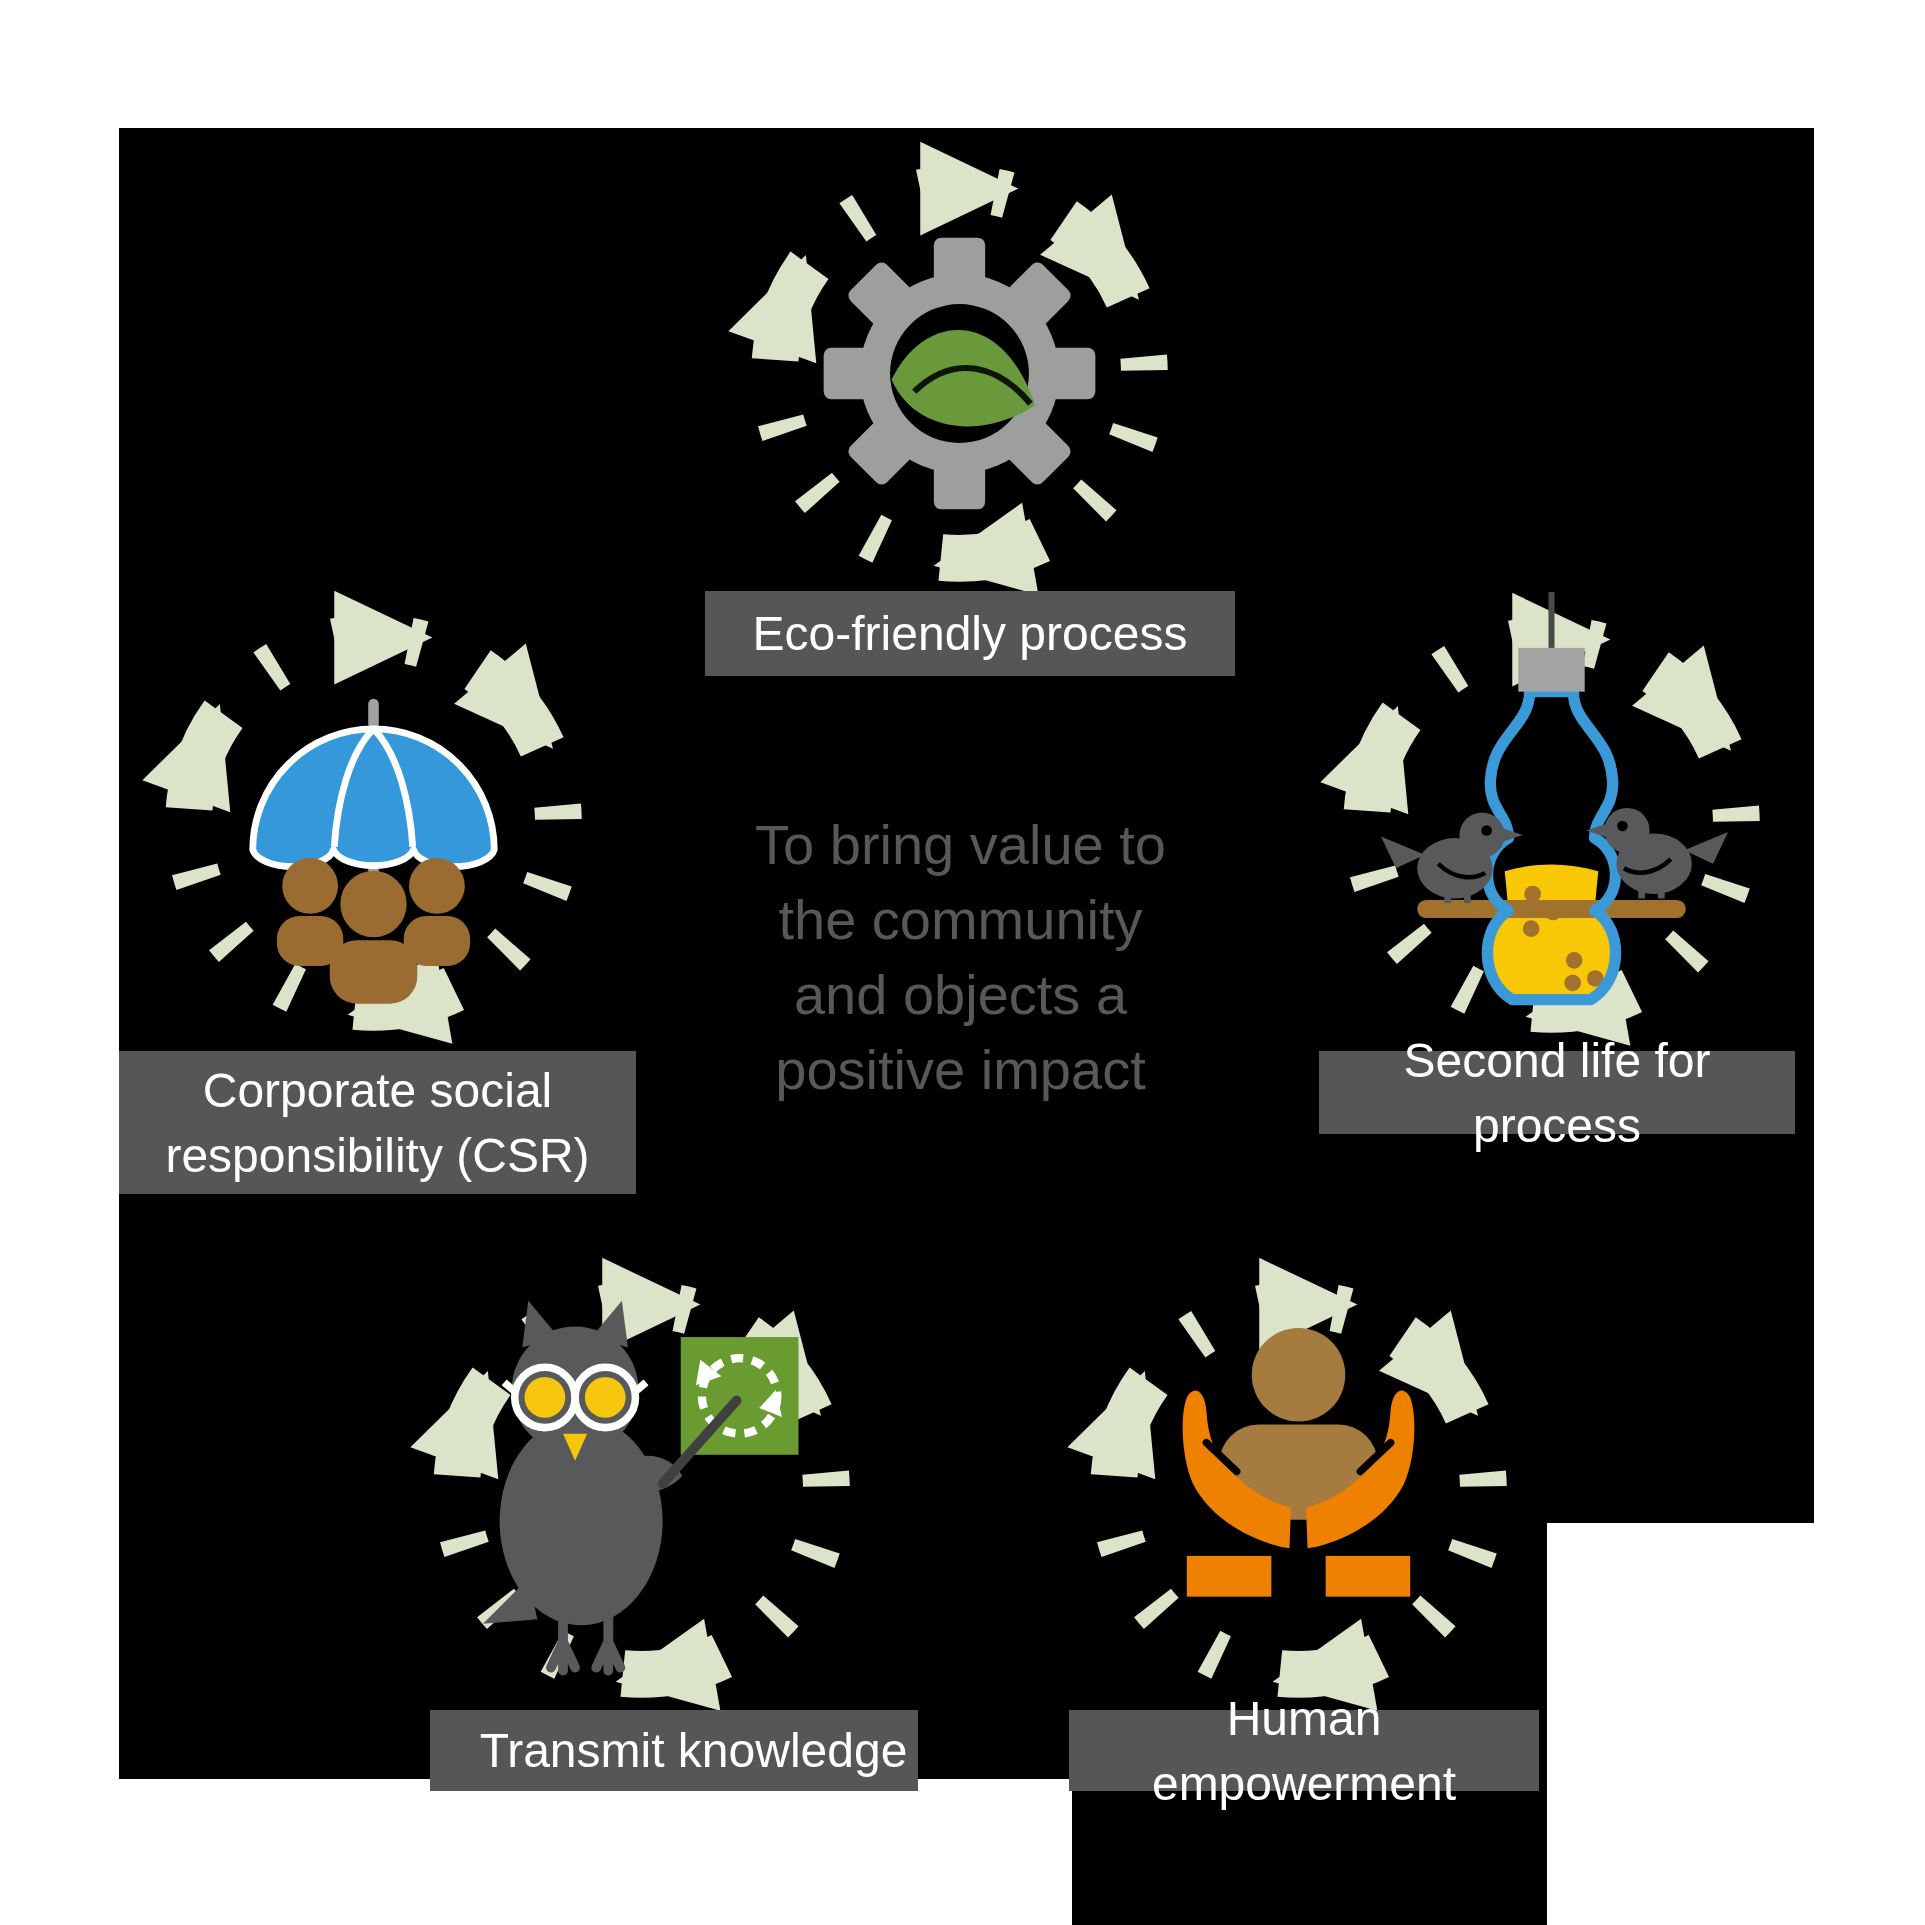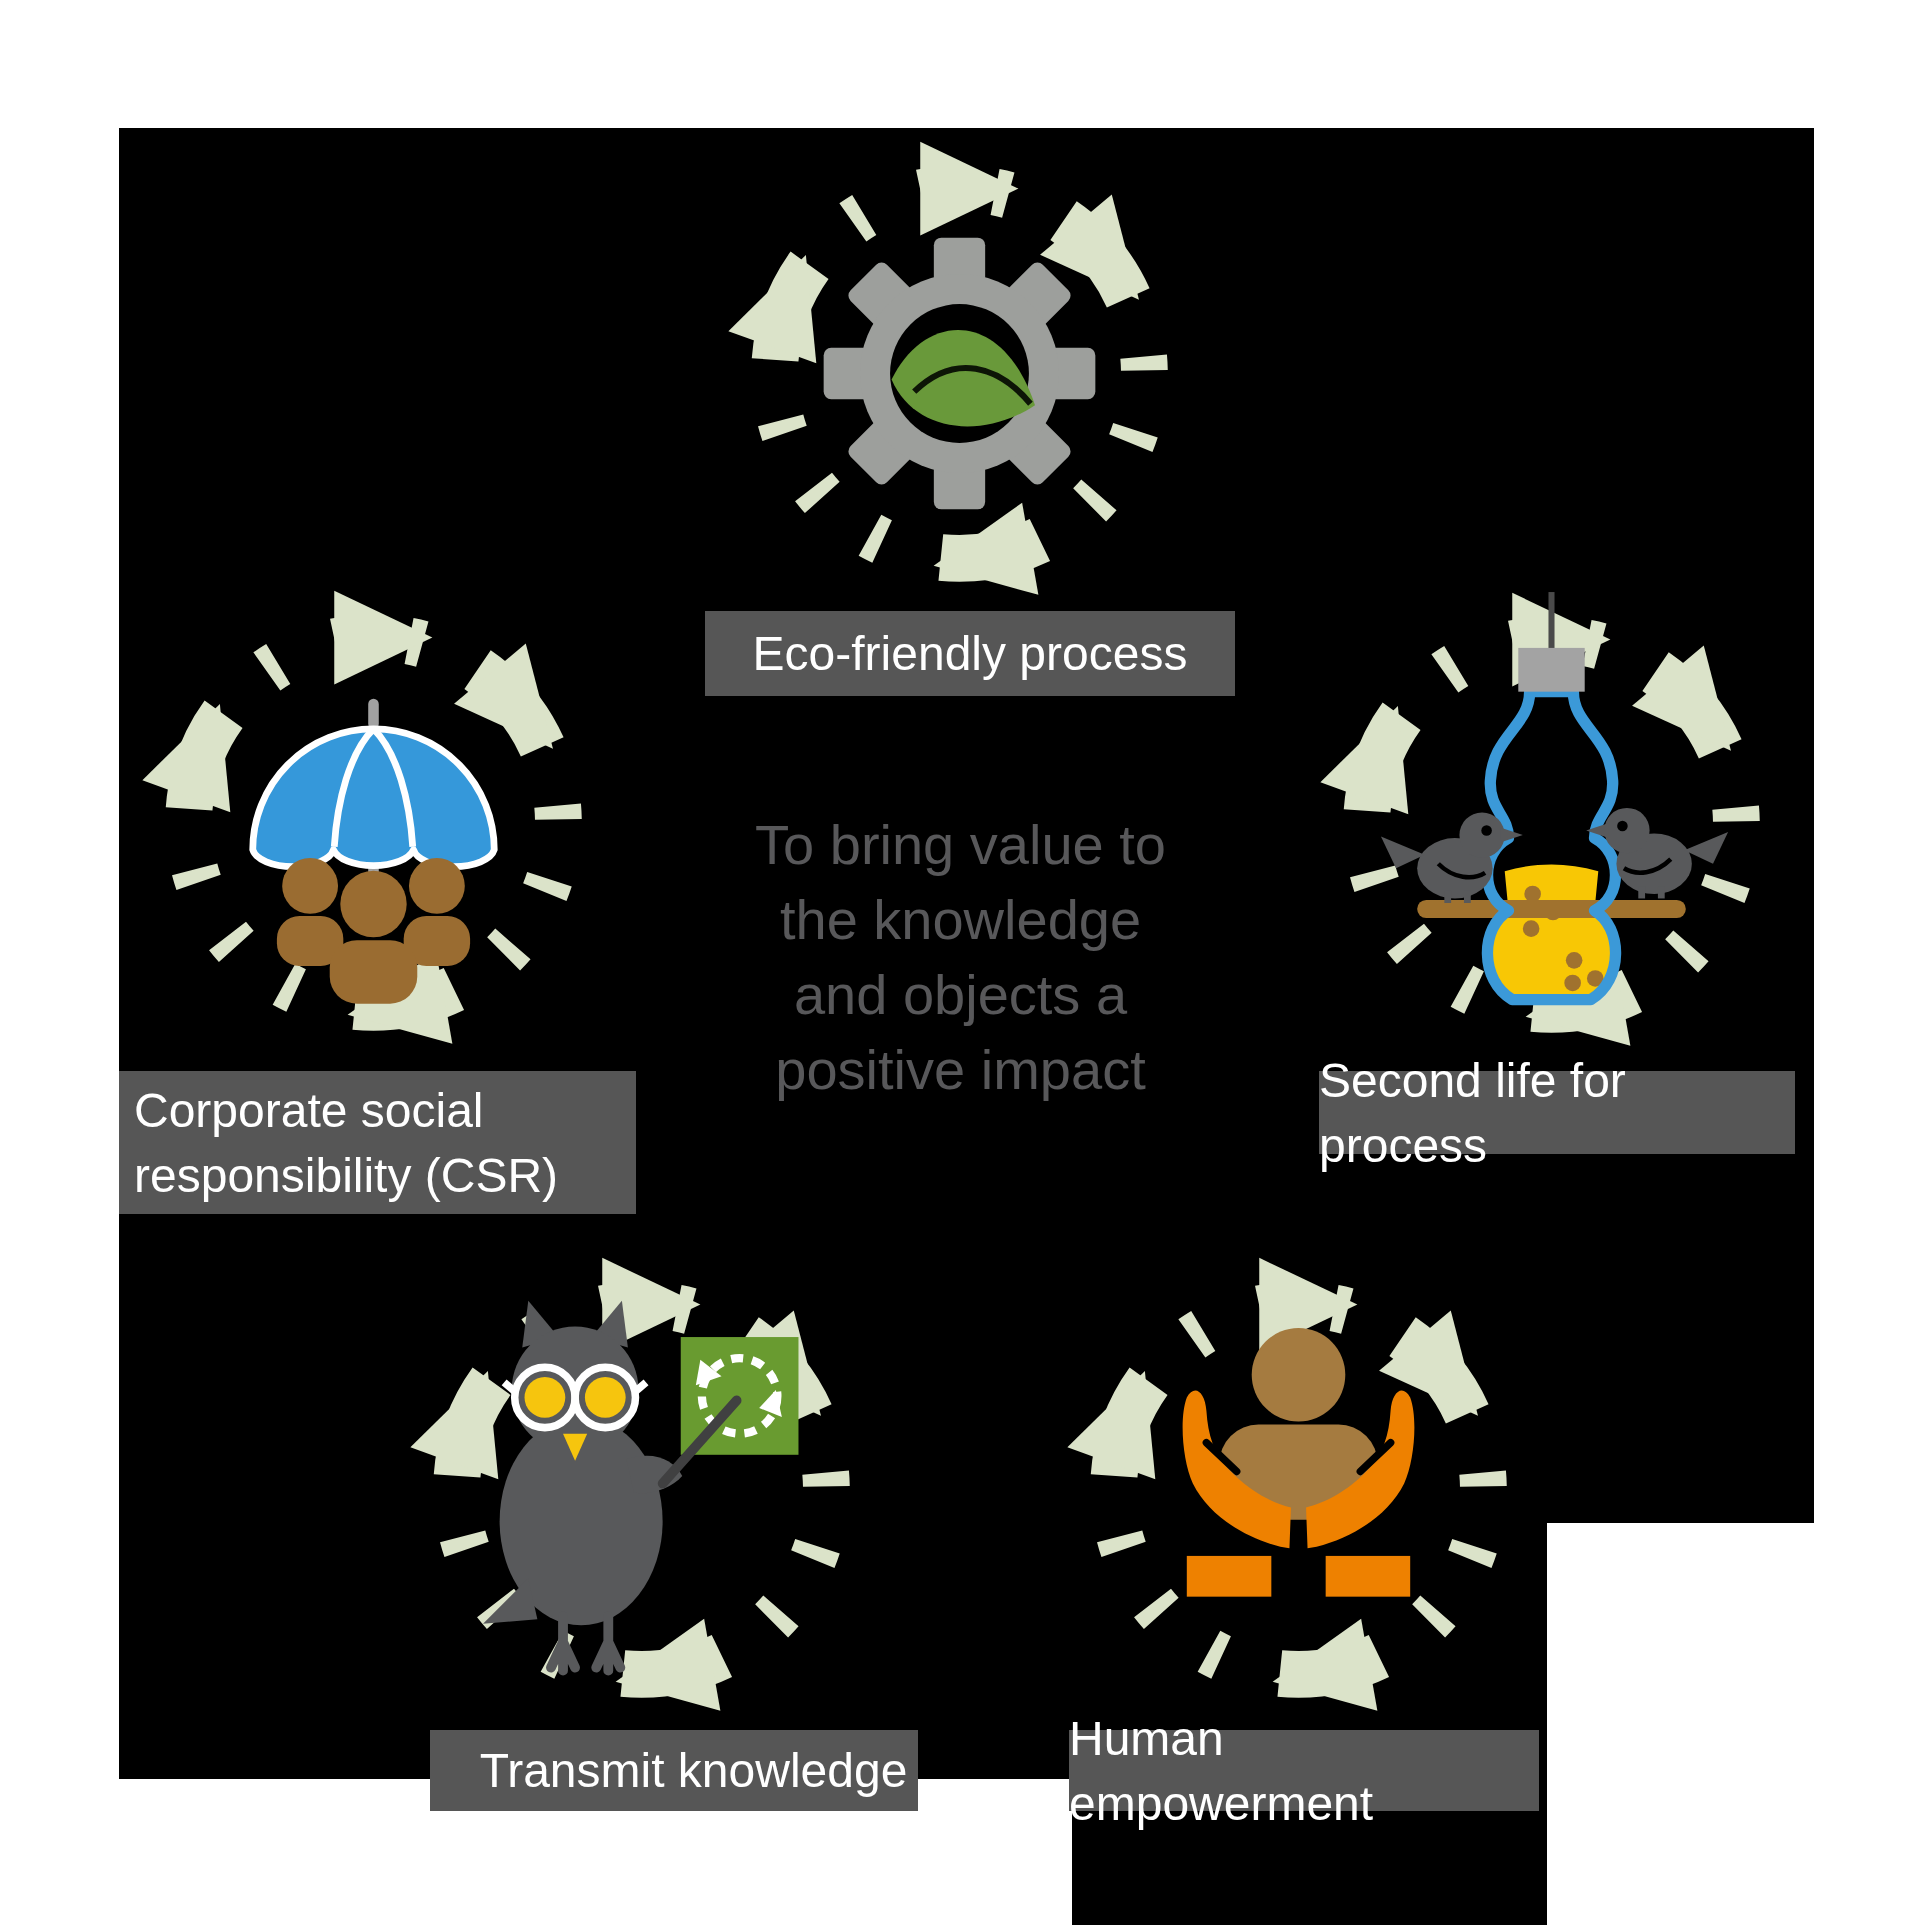--- a/index.html
+++ b/index.html
@@ -6,22 +6,22 @@
   .stage{position:relative;width:1926px;height:1926px;background:#fff;overflow:hidden;
          font-family:"Liberation Sans",sans-serif;}
   .abs{position:absolute;}
   .canvas-black{left:119px;top:128px;width:1695px;height:1798px;background:var(--page-bg,#000);}
   .patch{background:#fff;}
   .patch-bottom{left:119px;top:1779px;width:953px;height:147px;}
   .patch-br{left:1547px;top:1523px;width:379px;height:403px;}
   .badge{width:483px;height:483px;}
   .badge svg{position:absolute;left:0;top:0;width:100%;height:100%;overflow:visible;}
   .label{background:var(--label-bg,#565656);color:var(--label-text,#fff);
-         display:flex;align-items:center;justify-content:center;
-         font-weight:400;font-size:48px;line-height:65px;margin-top:20px;}
+         display:flex;align-items:center;justify-content:center;text-align:center;
+         font-weight:400;font-size:48px;line-height:65px;}
   .center-text{color:var(--center-text,#58585a);font-weight:400;font-size:56px;line-height:75px;
                text-align:center;}
 </style>
 </head>
 <body>
 
 <div class="stage">
 
   <div class="abs canvas-black"></div>
   <div class="abs patch patch-bottom"></div>
@@ -189,19 +189,19 @@
   </div>
 
   <div class="abs label" style="left:705px;top:591px;width:530px;height:85px;">Eco-friendly process</div>
   <div class="abs label" style="left:119px;top:1051px;width:517px;height:143px;padding:0 15px;box-sizing:border-box;">Corporate social responsibility (CSR)</div>
   <div class="abs label" style="left:1319px;top:1051px;width:476px;height:83px;">Second life for process</div>
   <div class="abs label" style="left:430px;top:1710px;width:449px;height:81px;padding-left:39px;">Transmit knowledge</div>
   <div class="abs label" style="left:1069px;top:1710px;width:470px;height:81px;">Human empowerment</div>
 
   <div class="abs center-text" style="left:545px;top:807px;width:831px;">
     <div>To bring value to</div>
-    <div>the knowledge</div>
+    <div>the community</div>
     <div>and objects a</div>
     <div>positive impact</div>
   </div>
 
 </div>
 
 
 </body></html>

